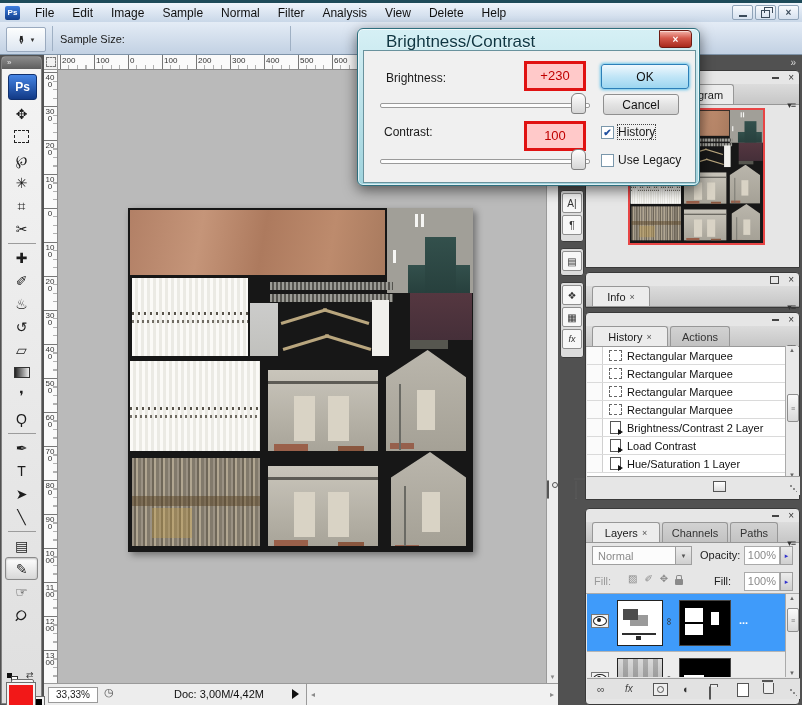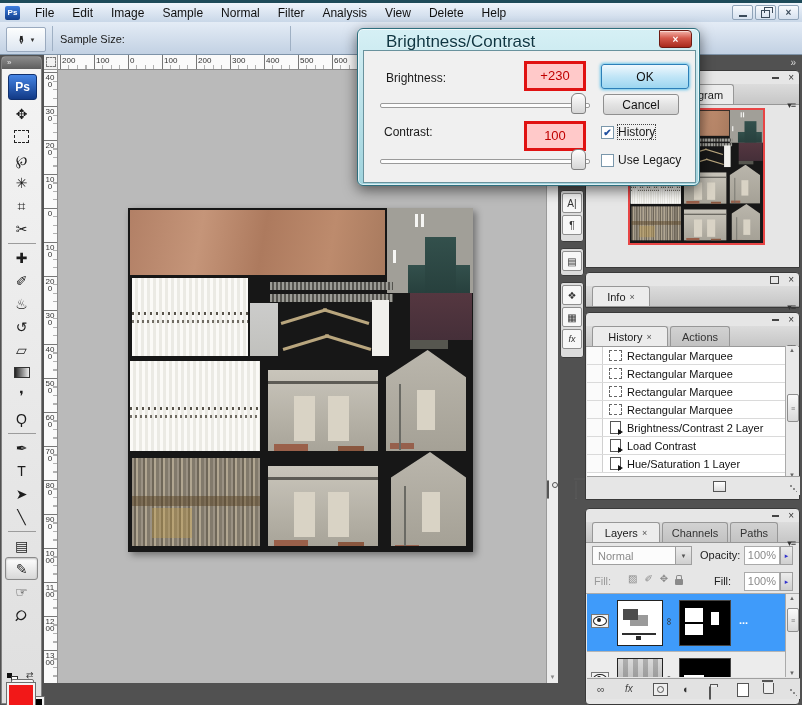--- a/index.html
+++ b/index.html
@@ -493,20 +493,31 @@
       <div class="p-rust"></div>
       <div class="p-fac p-fac2"></div>
       <div class="p-gable p-gable2"></div>
     </div>
   </div>
   <div class="vscroll">
     <span class="sarr" style="top:0">▲</span>
     <span class="sarr" style="bottom:0">▼</span>
   </div>
 
+  <div class="statusbar">
+    <div class="zoombox">33,33%</div>
+    <span class="clockicon">◷</span>
+    <span class="docinfo">Doc: 3,00M/4,42M</span>
+    <span class="stmenu"></span>
+    <span class="stsep"></span>
+    <div class="hscroll">
+      <span class="sarr" style="left:4px">◂</span>
+      <span class="sarr" style="right:4px">▸</span>
+    </div>
+  </div>
 
   <div class="dockstrip">
     <div class="dsec" style="top:135px;height:52px">
       <div class="dbtn">
           <span>A|</span>
         </div>
       <div class="dbtn">
           <span>¶</span>
         </div>
     </div>

